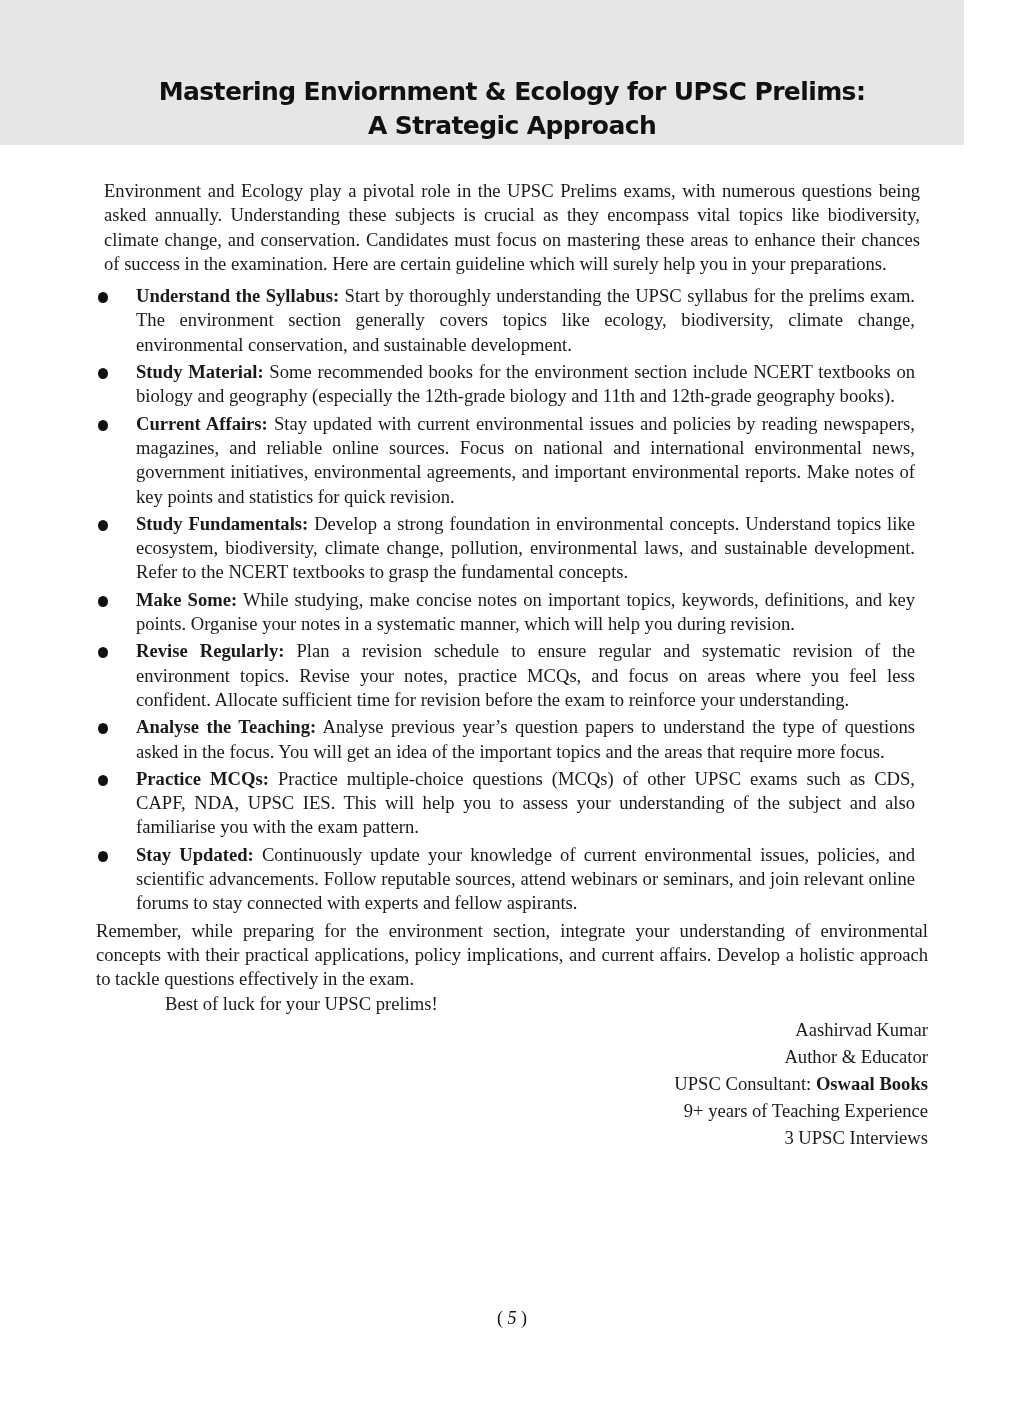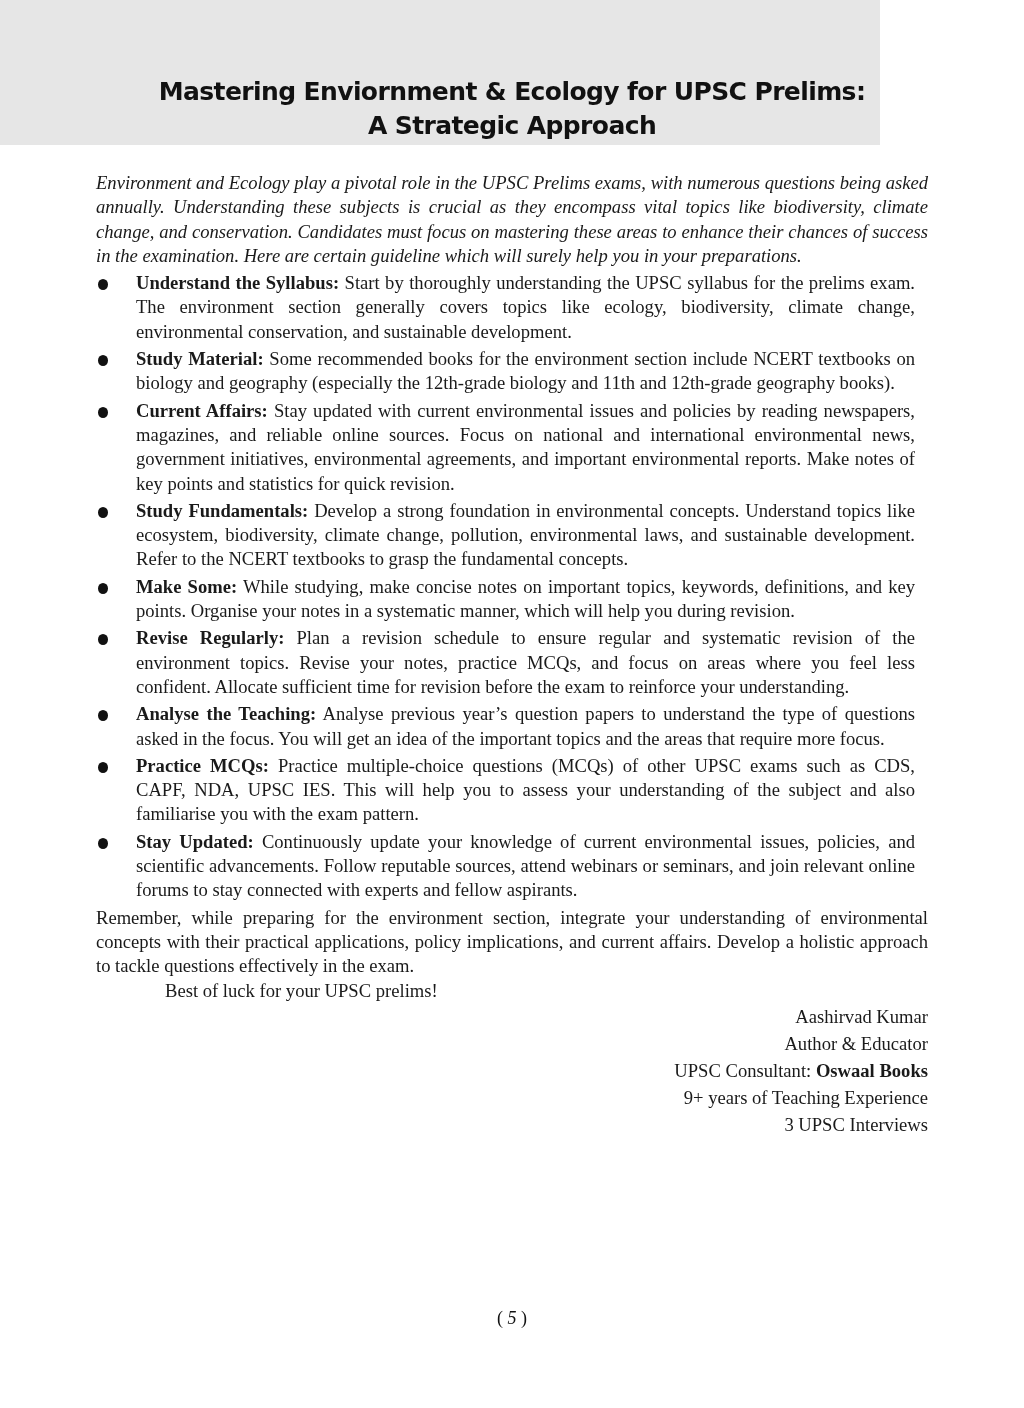--- a/index.html
+++ b/index.html
@@ -11,21 +11,21 @@
       width: 1024px;
       height: 1408px;
       position: relative;
       overflow: hidden;
       color: #1a1a1a;
     }
     .header-band {
       position: absolute;
       left: 0;
       top: 0;
-      width: 880px;
+      width: 964px;
       height: 145px;
       background: #e6e6e6;
     }
     .title {
       position: absolute;
       left: 0;
       width: 1024px;
       text-align: center;
       font-family: "DejaVu Sans", sans-serif;
       font-weight: bold;
@@ -42,21 +42,21 @@
       position: absolute;
       left: 96px;
       top: 171px;
       width: 832px;
       font-family: "Liberation Serif", serif;
       font-size: 18.6px;
       line-height: 24.3px;
       text-align: justify;
       color: #1a1a1a;
     }
-    .para { margin: 0; font-style: italic; }
+    .para { margin: 8px; }
     .bullets {
       list-style: none;
       margin: 3px 0 0 0;
       padding: 0;
     }
     .bullet-item {
       position: relative;
       padding-left: 40px;
       margin: 0 13px 3px 0;
     }

